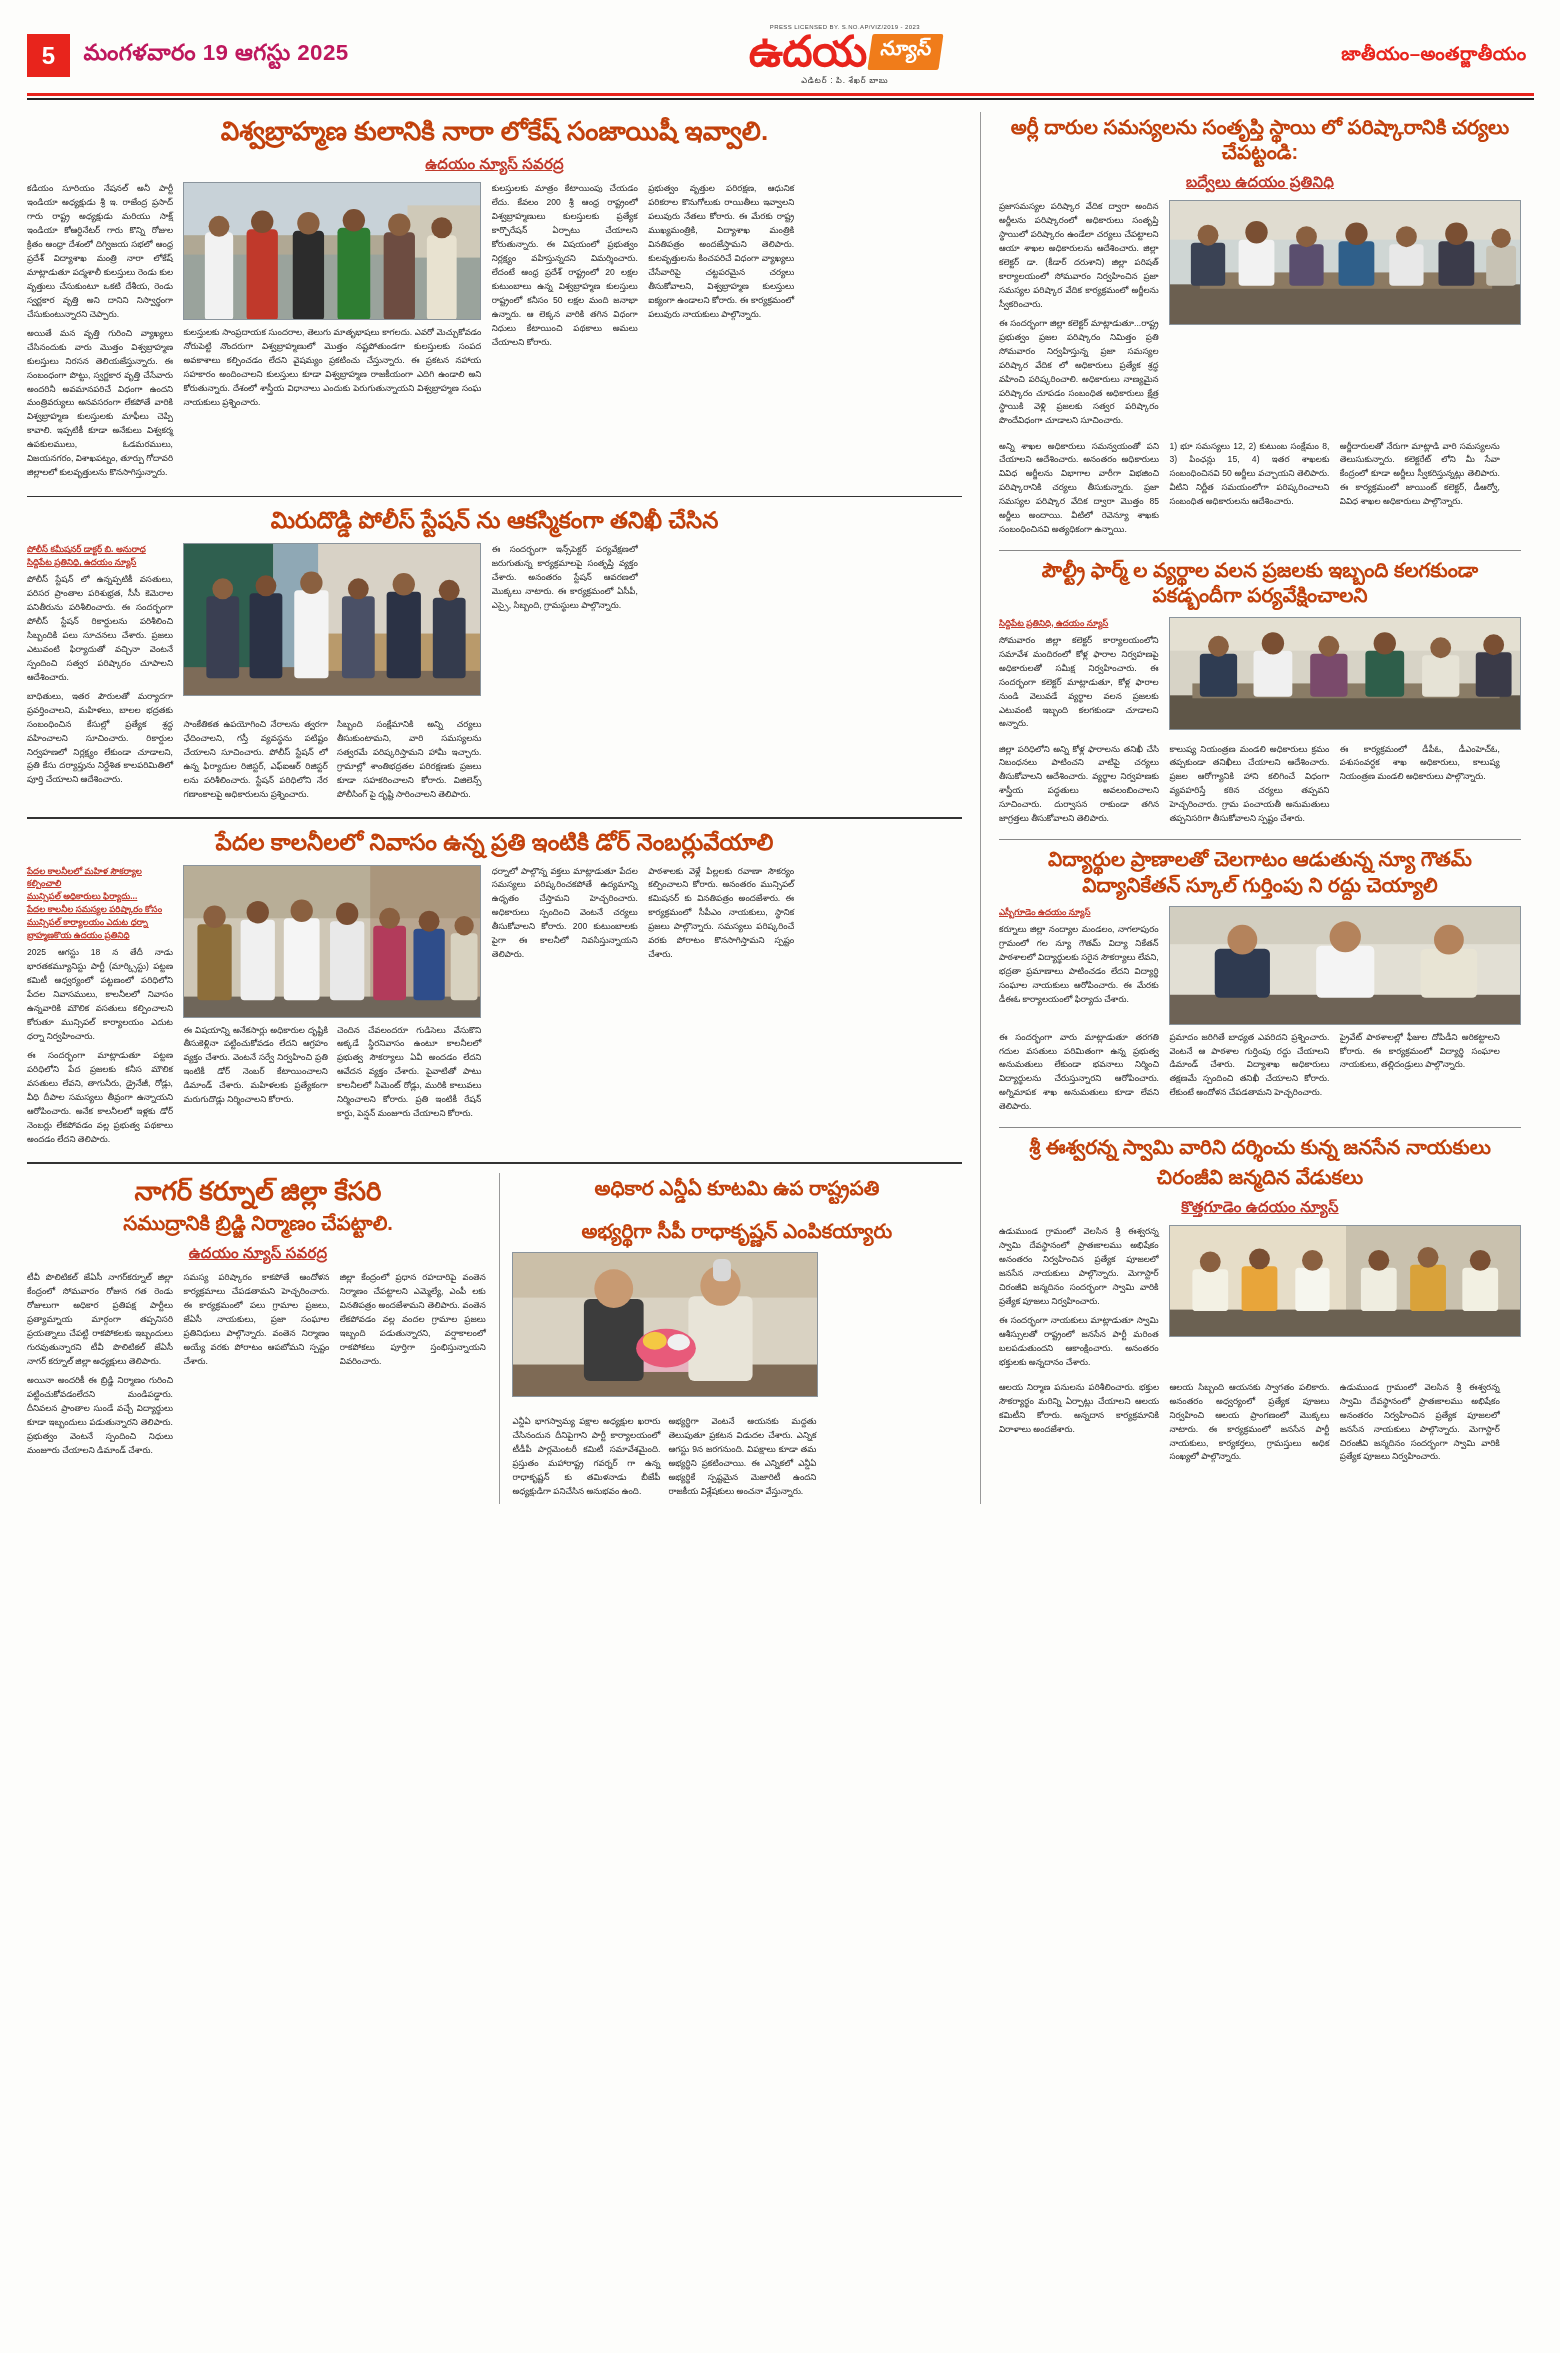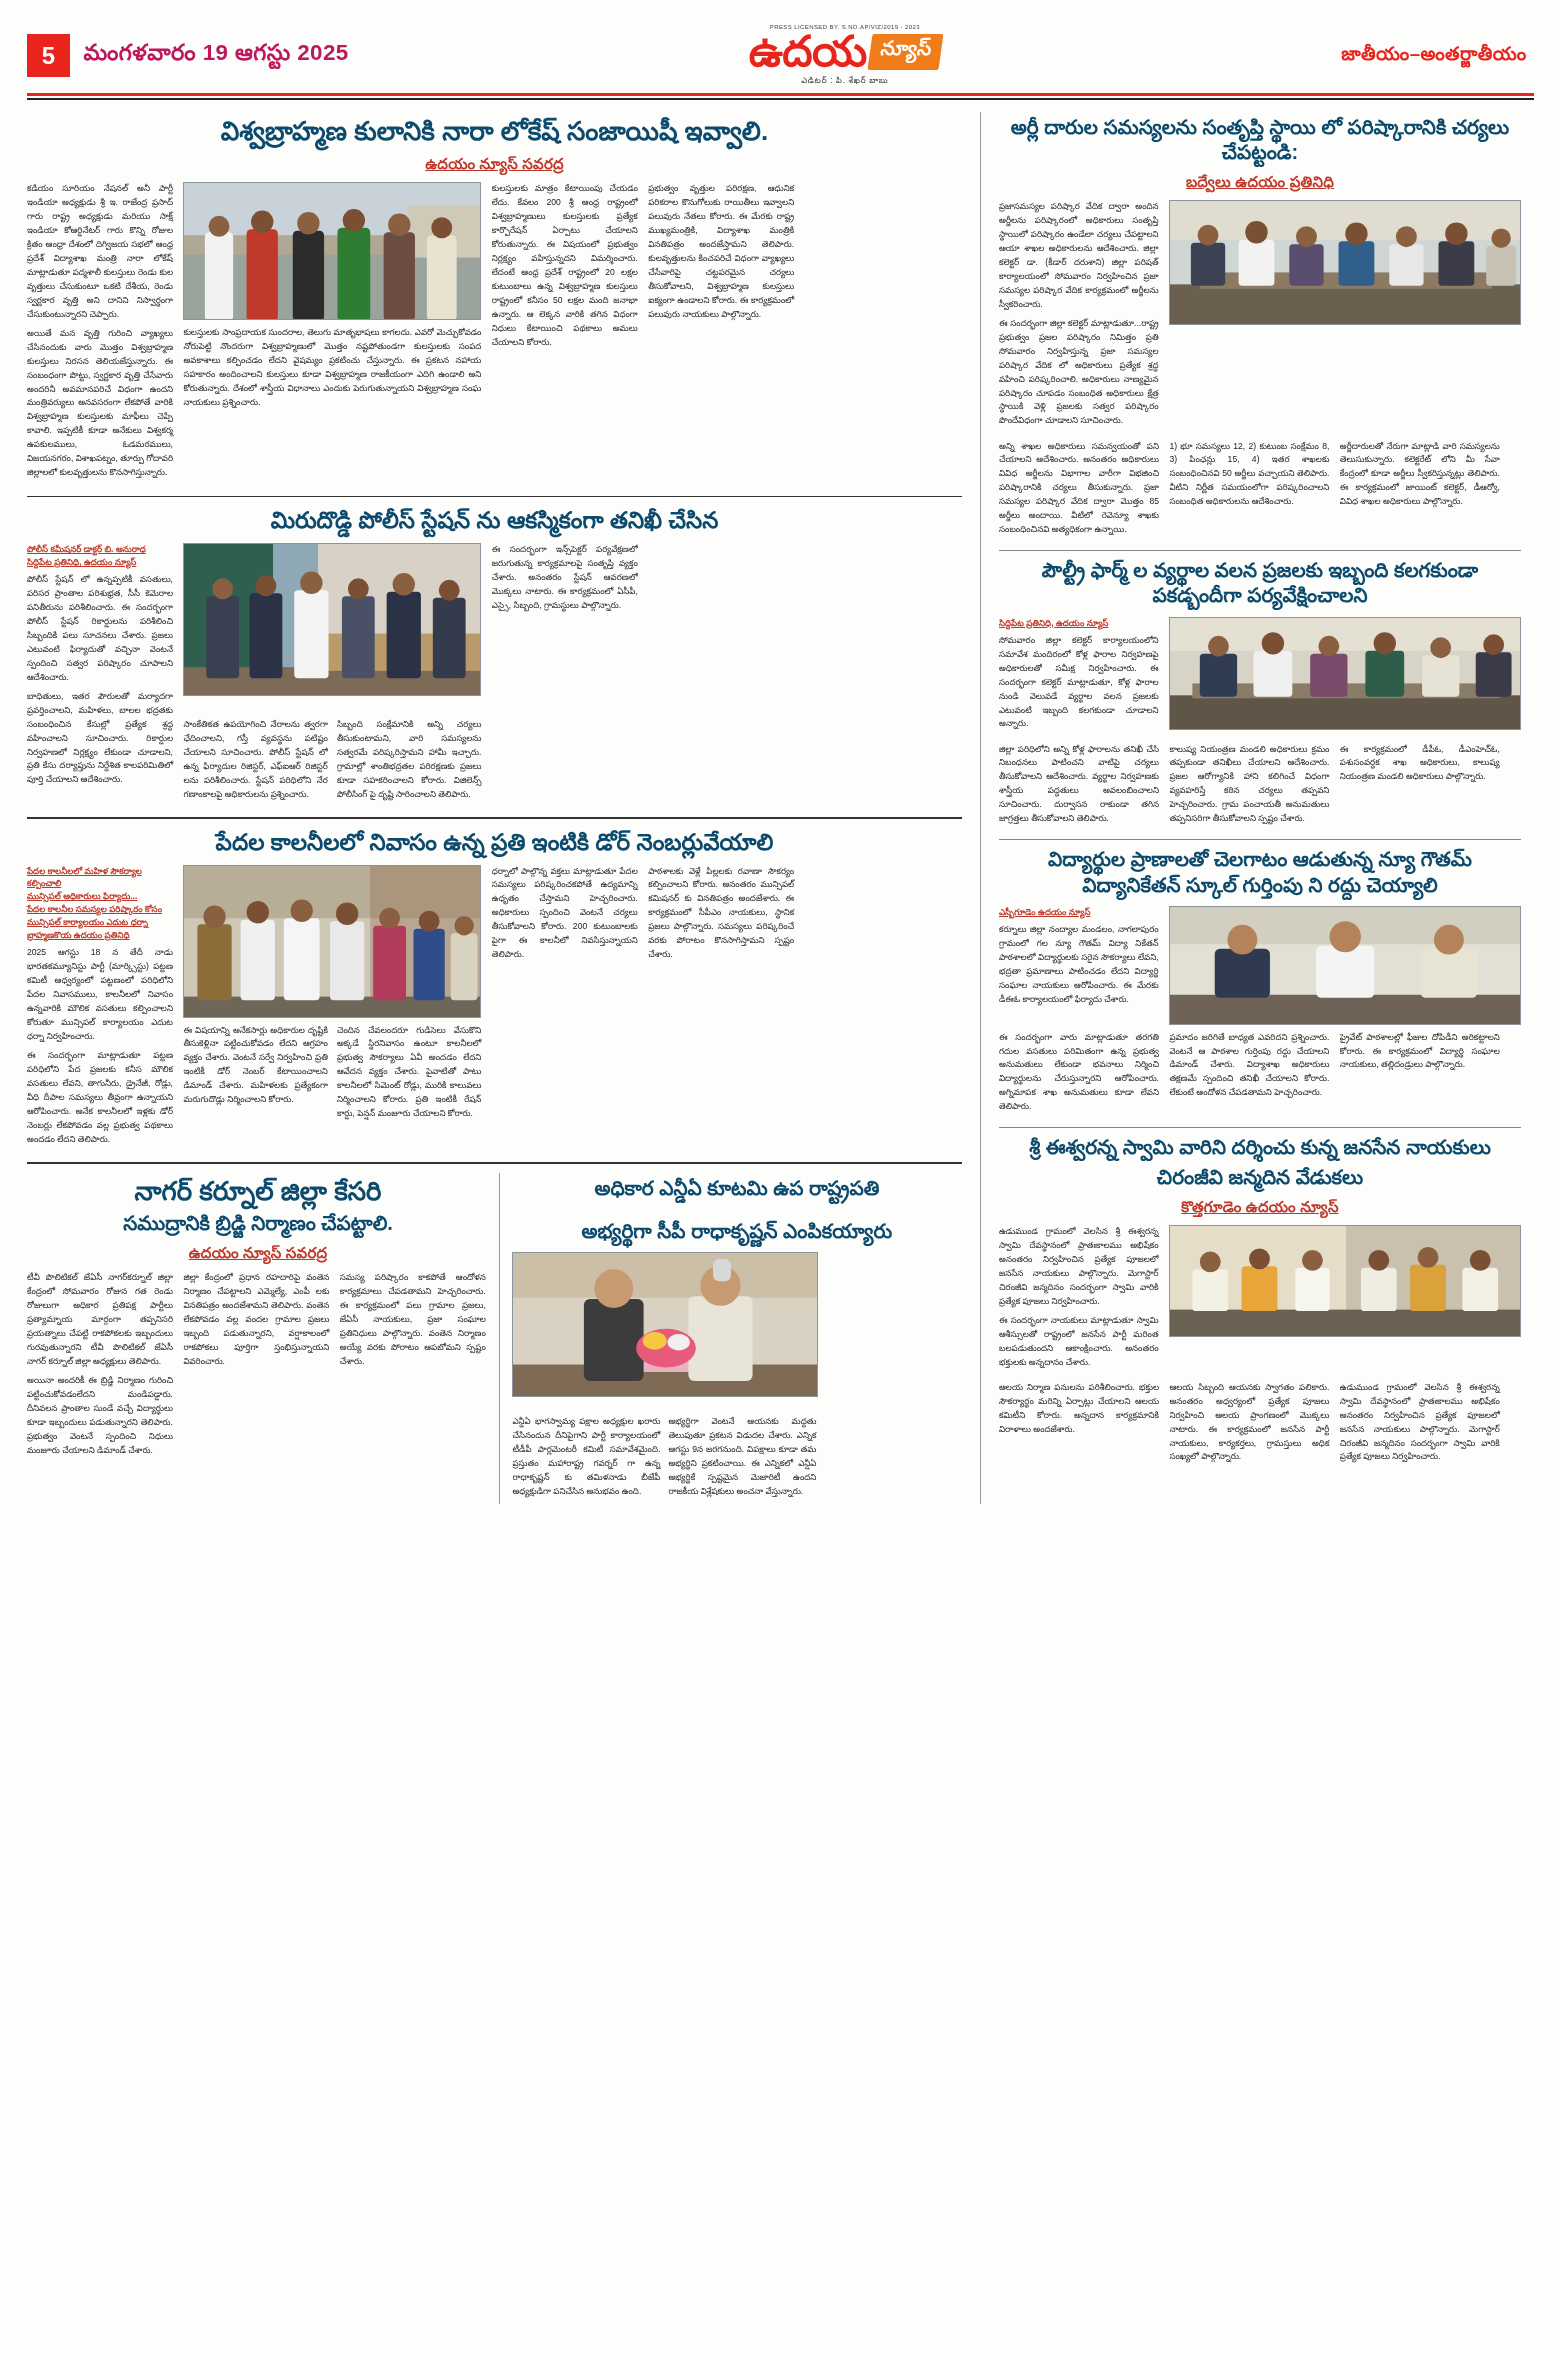--- a/index.html
+++ b/index.html
@@ -52,21 +52,21 @@
 
   
   .content { display:flex; gap:18px; margin-top:12px; }
   .col-left { width:935px; }
   .col-right { width:541px; border-left:1.5px solid #999; padding-left:18px; }
 
   .hrule { height:1.5px; background:#333; margin:10.4px 0 9px 0; }
   .hrule-thin { height:0.7px; background:#888; margin:7.5px 0; }
 
   h2.headline {
-    text-align:center; color:#0c4a6e; font-weight:bold;
+    text-align:center; color:#c2410c; font-weight:bold;
     line-height:1.28; margin:3px 0 7.5px 0;
   }
   .hl-xl { font-size:26px; }
   .hl-lg { font-size:23px; }
   .hl-md { font-size:20px; }
   .hl-blue { color:#1d4ea8; }
   .hl-magenta { color:#d4168c; }
 
   .byline {
     text-align:center; font-size:15px; color:#c0392b; font-weight:bold;
@@ -278,24 +278,24 @@
         <div style="width:462px;">
           <h2 class="headline hl-xl" style="line-height:1.2;">నాగర్ కర్నూల్ జిల్లా కేసరి</h2>
           <h2 class="headline hl-md hl-magenta" style="margin-top:-3px;">సముద్రానికి బ్రిడ్జి నిర్మాణం చేపట్టాలి.</h2>
           <div class="byline">ఉదయం న్యూస్ సవరద్ర</div>
           <div class="story">
             <div class="tcol" style="width:146px;">
               <p>టీవీ పొలిటికల్ జేఏసీ నాగర్‌కర్నూల్ జిల్లా కేంద్రంలో సోమవారం రోజున గత రెండు రోజులుగా అధికార ప్రతిపక్ష పార్టీలు ప్రత్యామ్నాయ మార్గంగా తప్పనిసరి ప్రయత్నాలు చేపట్టి రాకపోకలకు ఇబ్బందులు గురవుతున్నారని టీవీ పొలిటికల్ జేఏసీ నాగర్ కర్నూల్ జిల్లా అధ్యక్షులు తెలిపారు.</p>
               <p>అయినా అందరికీ ఈ బ్రిడ్జి నిర్మాణం గురించి పట్టించుకోవడంలేదని మండిపడ్డారు. దీనివలన ప్రాంతాల సుండే వచ్చే విద్యార్థులు కూడా ఇబ్బందులు పడుతున్నారని తెలిపారు. ప్రభుత్వం వెంటనే స్పందించి నిధులు మంజూరు చేయాలని డిమాండ్ చేశారు.</p>
             </div>
             <div class="tcol" style="width:146px;">
+              <p>సమస్య పరిష్కారం కాకపోతే ఆందోళన కార్యక్రమాలు చేపడతామని హెచ్చరించారు. ఈ కార్యక్రమంలో పలు గ్రామాల ప్రజలు, జేఏసీ నాయకులు, ప్రజా సంఘాల ప్రతినిధులు పాల్గొన్నారు. వంతెన నిర్మాణం అయ్యే వరకు పోరాటం ఆపబోమని స్పష్టం చేశారు.</p>
+            </div>
+            <div class="tcol" style="width:146px;">
               <p>జిల్లా కేంద్రంలో ప్రధాన రహదారిపై వంతెన నిర్మాణం చేపట్టాలని ఎమ్మెల్యే, ఎంపీ లకు వినతిపత్రం అందజేశామని తెలిపారు. వంతెన లేకపోవడం వల్ల వందల గ్రామాల ప్రజలు ఇబ్బంది పడుతున్నారని, వర్షాకాలంలో రాకపోకలు పూర్తిగా స్తంభిస్తున్నాయని వివరించారు.</p>
-            </div>
-            <div class="tcol" style="width:146px;">
-              <p>సమస్య పరిష్కారం కాకపోతే ఆందోళన కార్యక్రమాలు చేపడతామని హెచ్చరించారు. ఈ కార్యక్రమంలో పలు గ్రామాల ప్రజలు, జేఏసీ నాయకులు, ప్రజా సంఘాల ప్రతినిధులు పాల్గొన్నారు. వంతెన నిర్మాణం అయ్యే వరకు పోరాటం ఆపబోమని స్పష్టం చేశారు.</p>
             </div>
           </div>
         </div>
 
         <div style="width:462px;border-left:0.7px solid #999;padding-left:12px;">
           <h2 class="headline hl-md hl-blue" style="margin-bottom:18px;">అధికార ఎన్డీఏ కూటమి ఉప రాష్ట్రపతి</h2>
           <h2 class="headline hl-md hl-blue" style="margin-top:0;">అభ్యర్థిగా సీపీ రాధాకృష్ణన్ ఎంపికయ్యారు</h2>
           <div class="story">
             <div style="width:306px;">
               <div class="photo" style="height:145px;">

